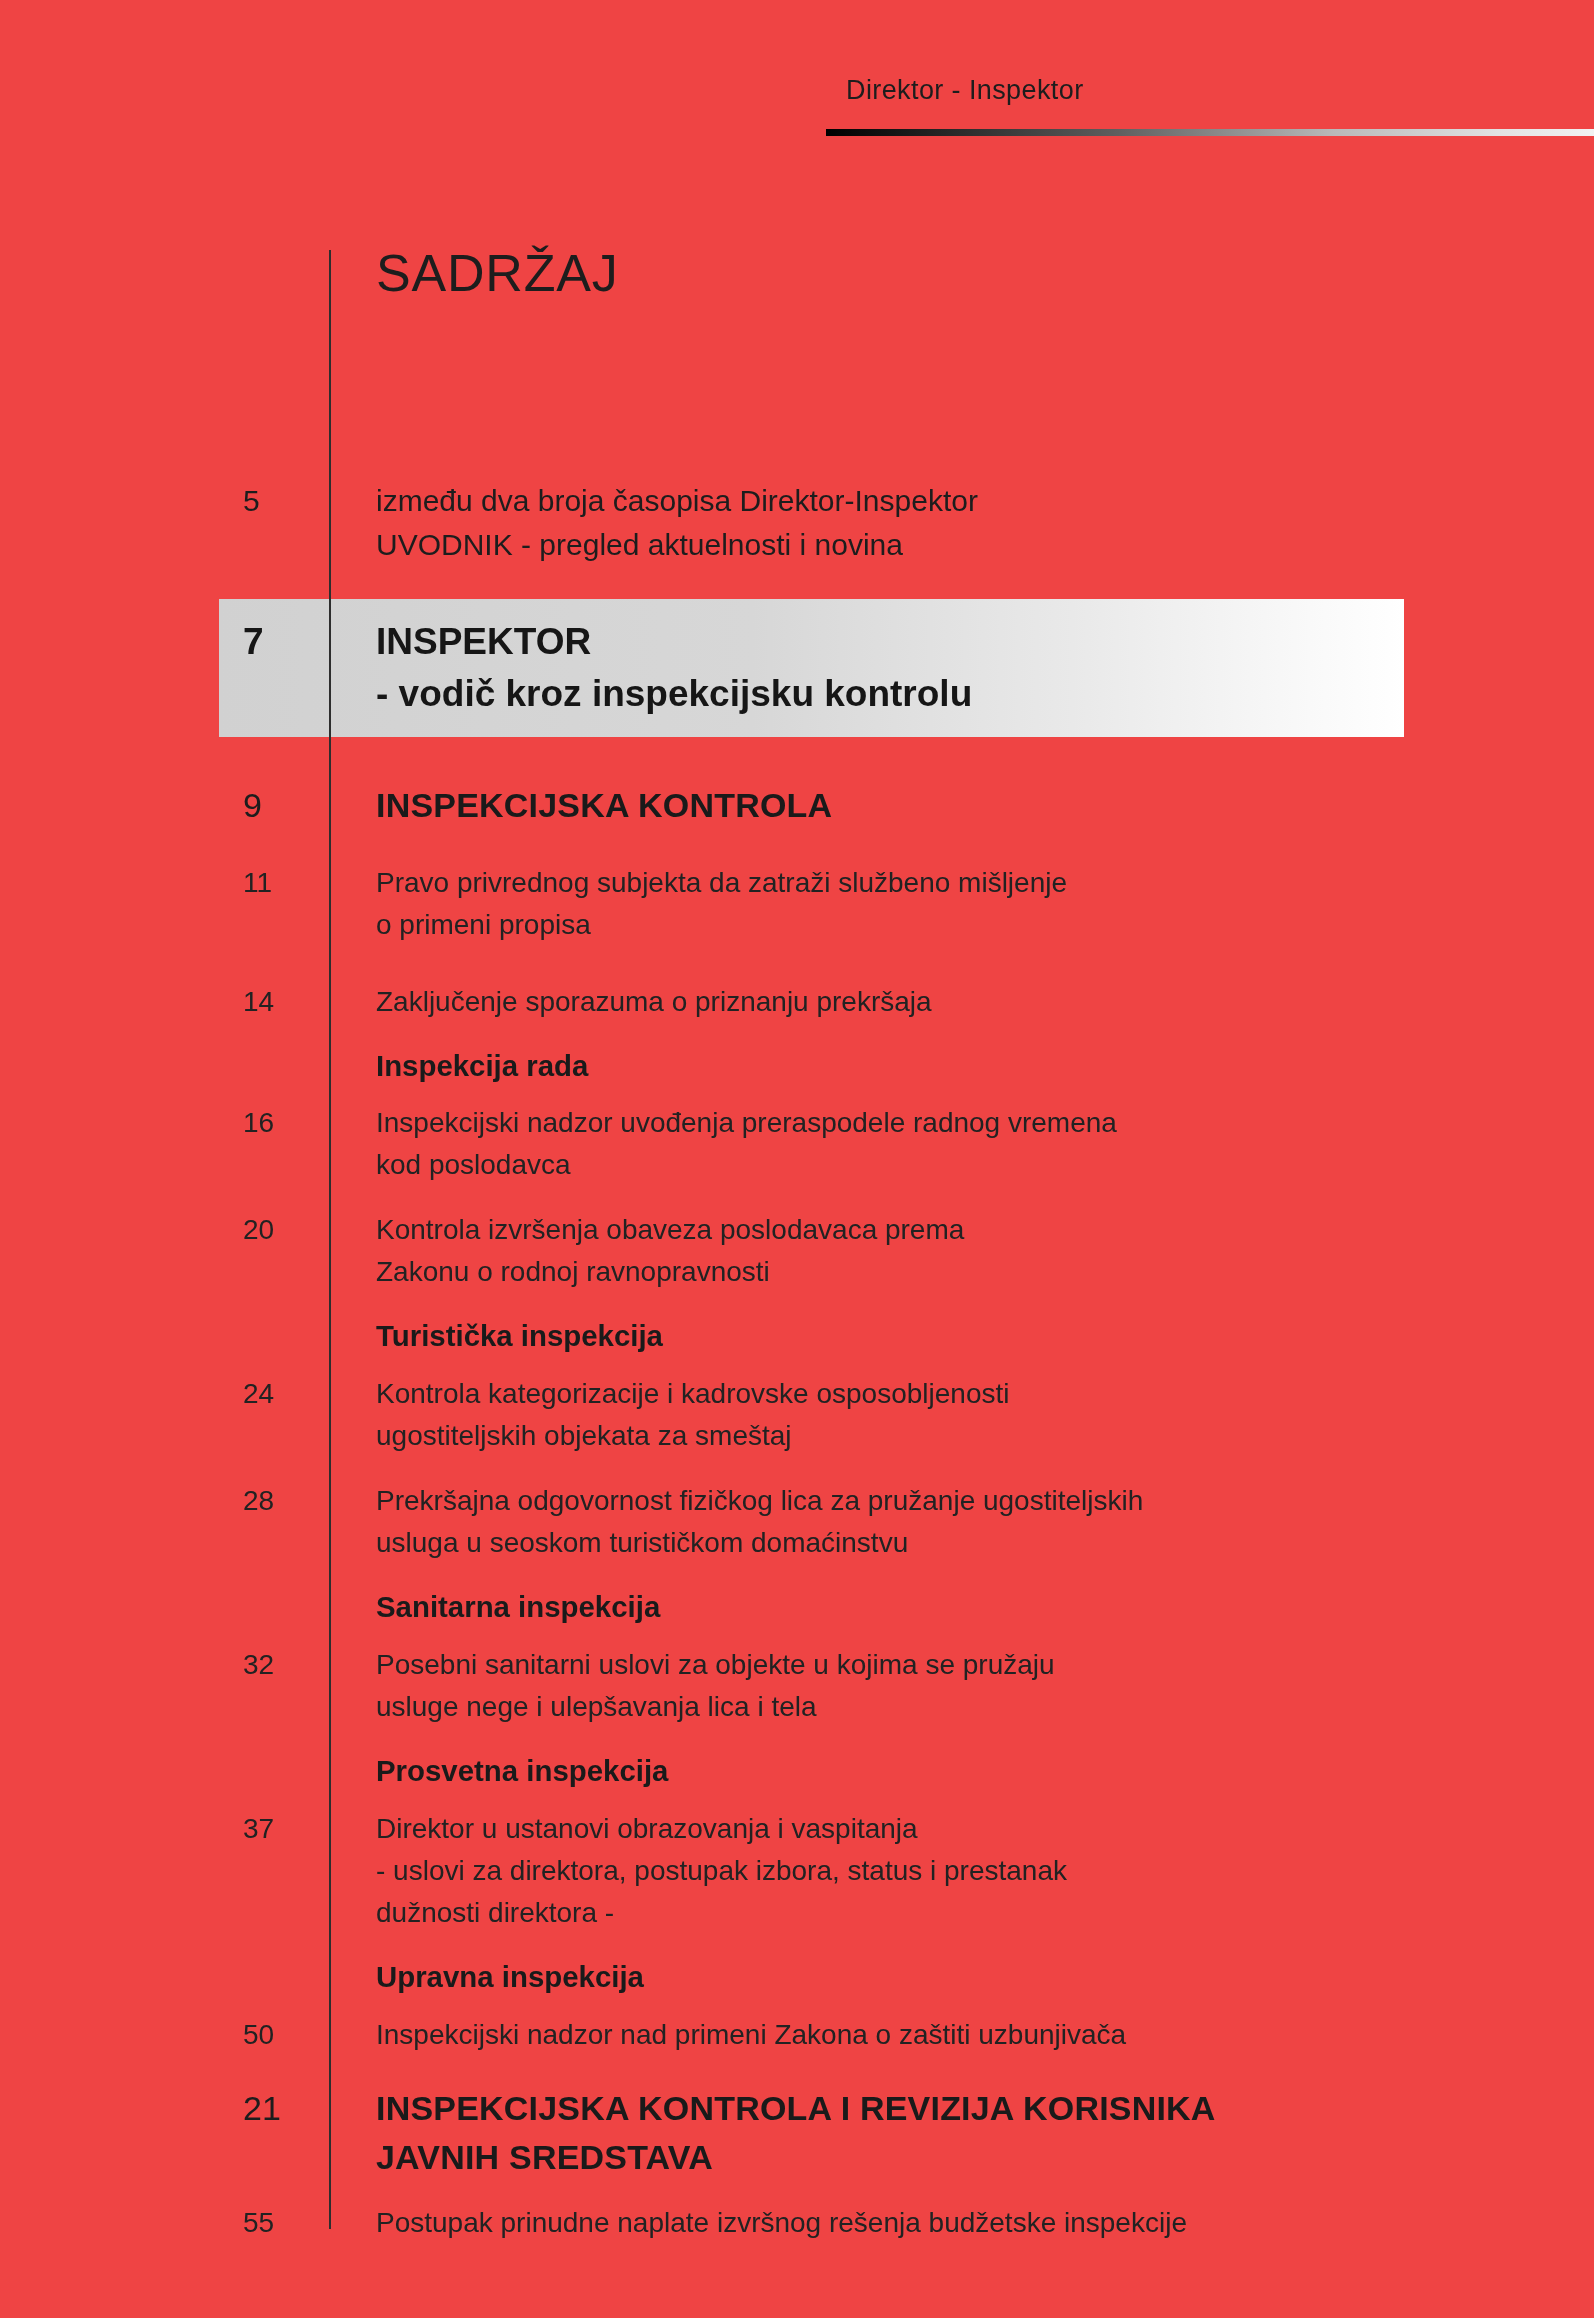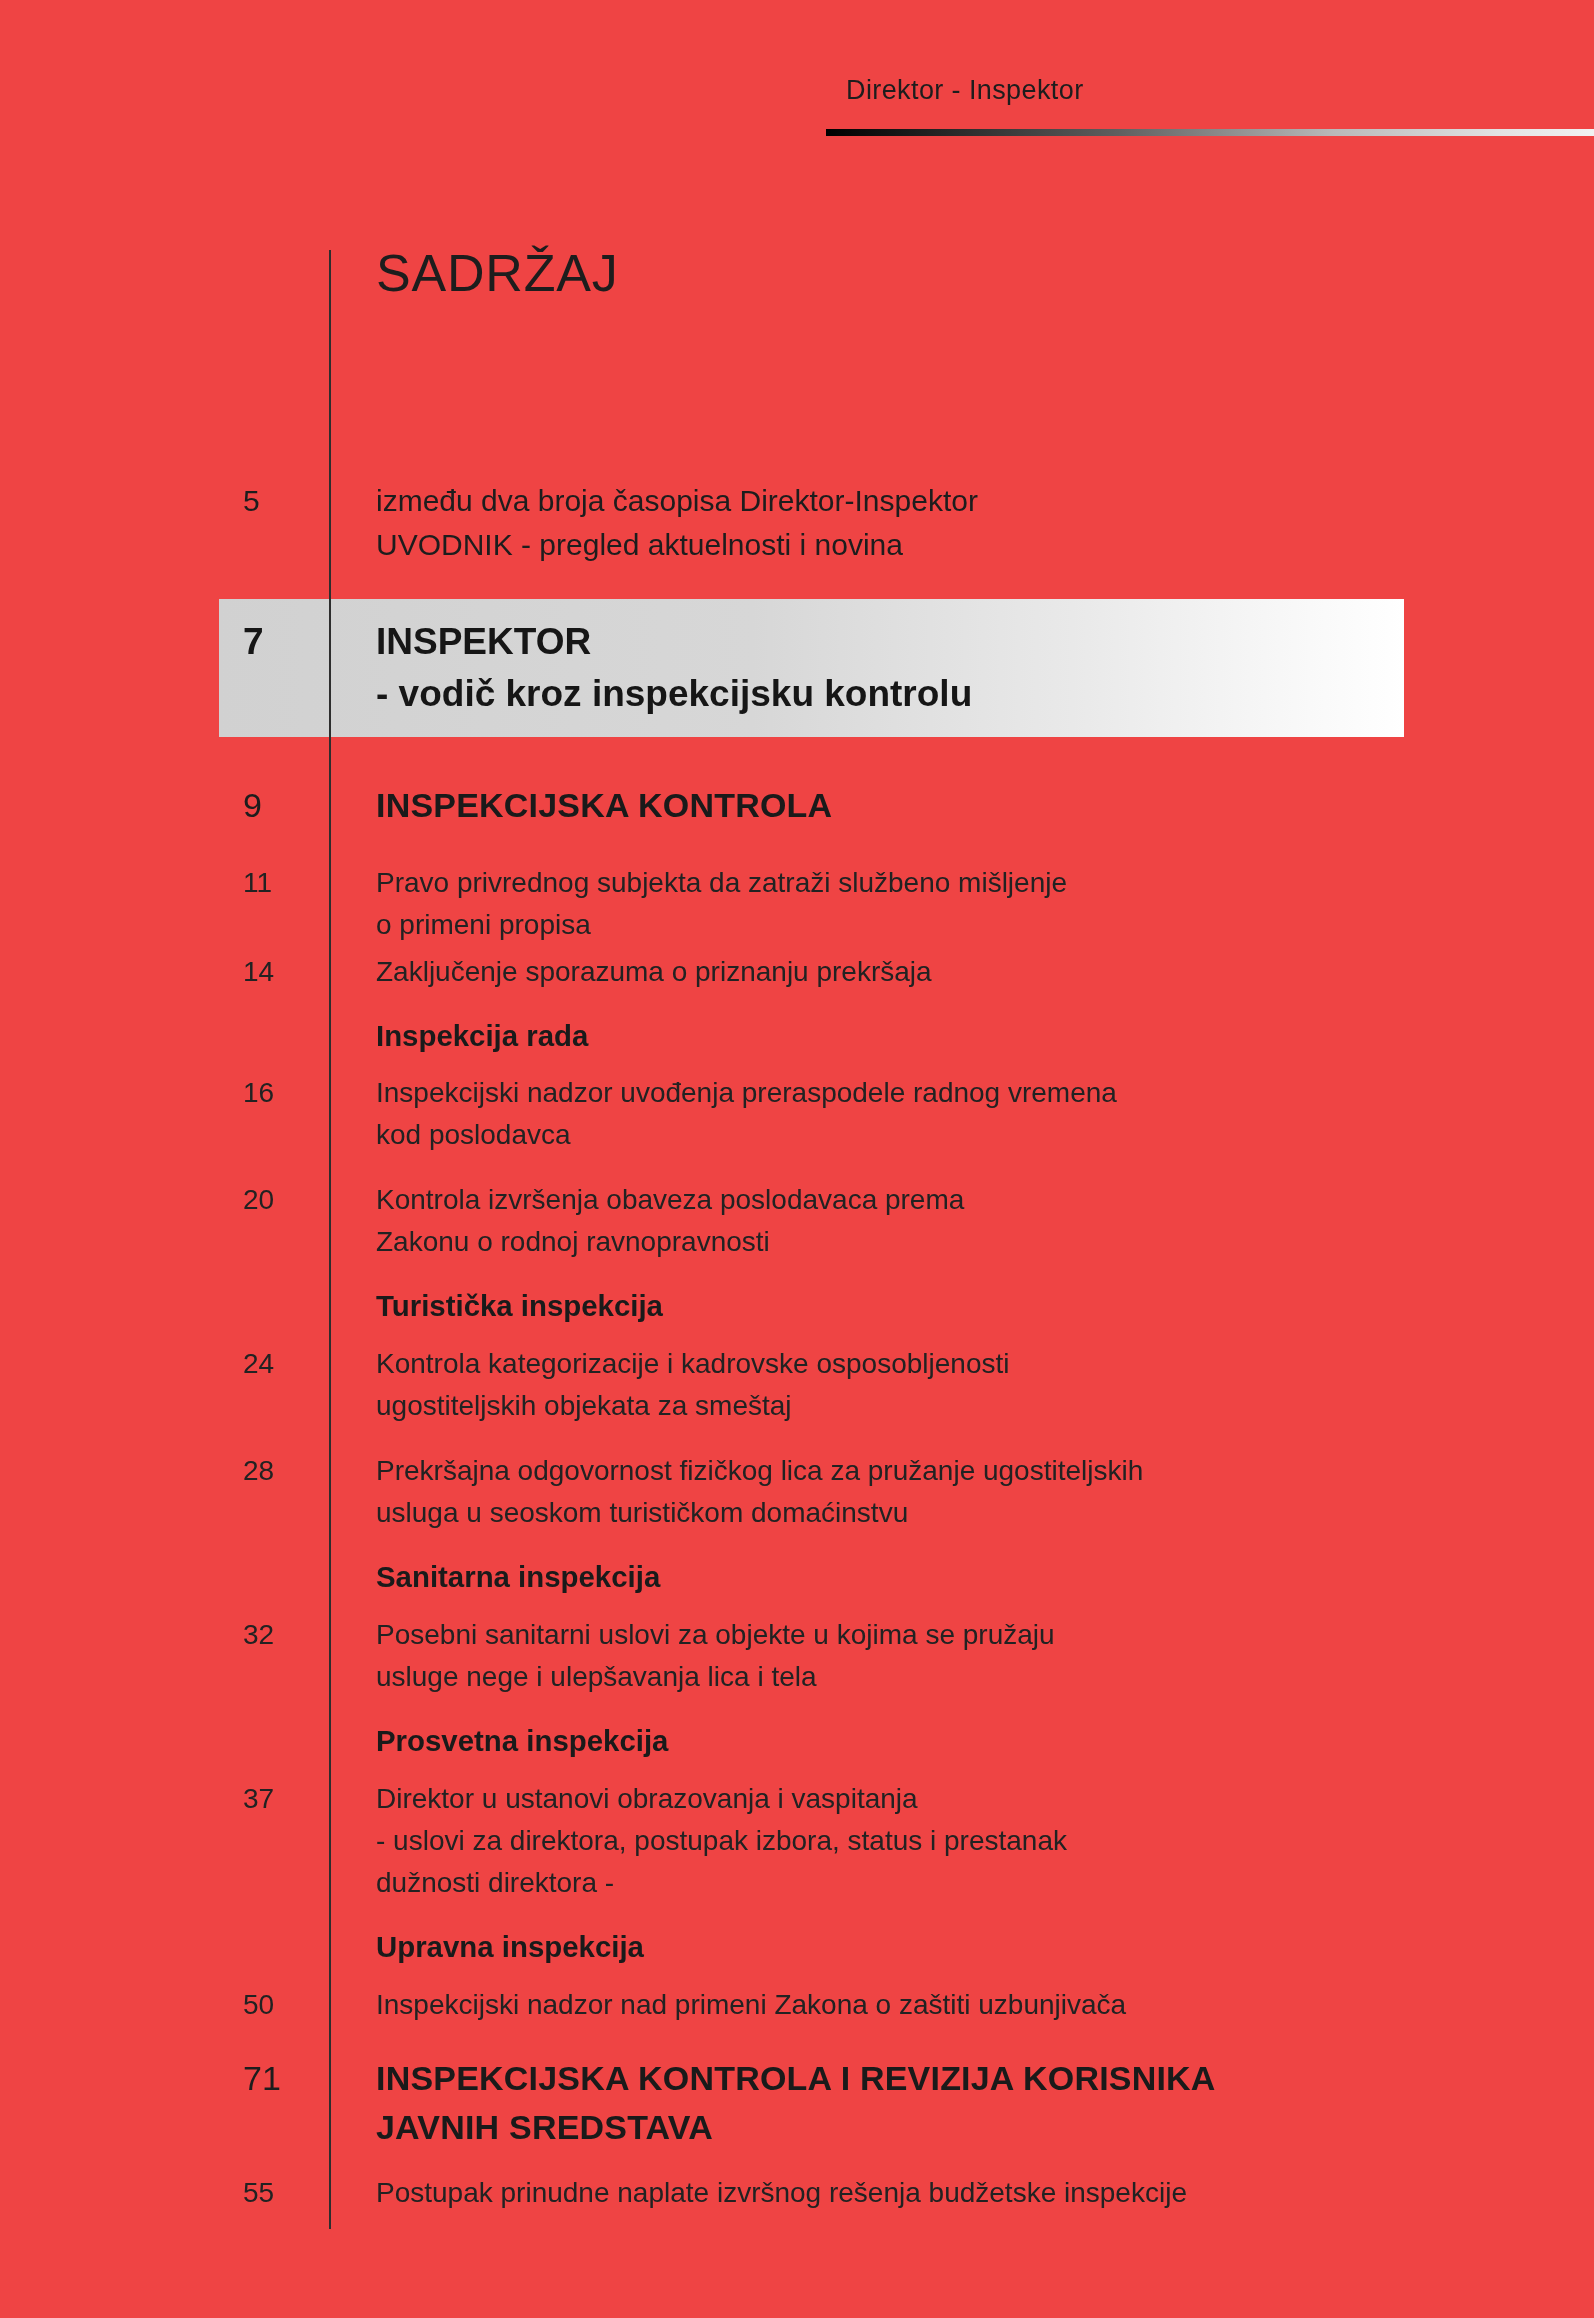--- a/index.html
+++ b/index.html
@@ -124,21 +124,21 @@
     </div>
 
     <div class="row entry" style="margin-top:31px">
       <div class="num">11</div>
       <div class="text">
         <div class="line">Pravo privrednog subjekta da zatraži službeno mišljenje</div>
         <div class="line">o primeni propisa</div>
       </div>
     </div>
 
-    <div class="row entry" style="margin-top:5px">
+    <div class="row entry" style="margin-top:35px">
       <div class="num">14</div>
       <div class="text">
         <div class="line">Zaključenje sporazuma o priznanju prekršaja</div>
       </div>
     </div>
 
     <div class="row subhead" style="margin-top:21px">
       <div class="num"></div>
       <div class="text">
         <div class="line">Inspekcija rada</div>
@@ -223,21 +223,21 @@
     </div>
 
     <div class="row entry" style="margin-top:14.7px">
       <div class="num">50</div>
       <div class="text">
         <div class="line">Inspekcijski nadzor nad primeni Zakona o zaštiti uzbunjivača</div>
       </div>
     </div>
 
     <div class="row section" style="margin-top:28px">
-      <div class="num">71</div>
+      <div class="num">21</div>
       <div class="text">
         <div class="line">INSPEKCIJSKA KONTROLA I REVIZIJA KORISNIKA</div>
         <div class="line">JAVNIH SREDSTAVA</div>
       </div>
     </div>
 
     <div class="row entry" style="margin-top:19.6px">
       <div class="num">55</div>
       <div class="text">
         <div class="line">Postupak prinudne naplate izvršnog rešenja budžetske inspekcije</div>

